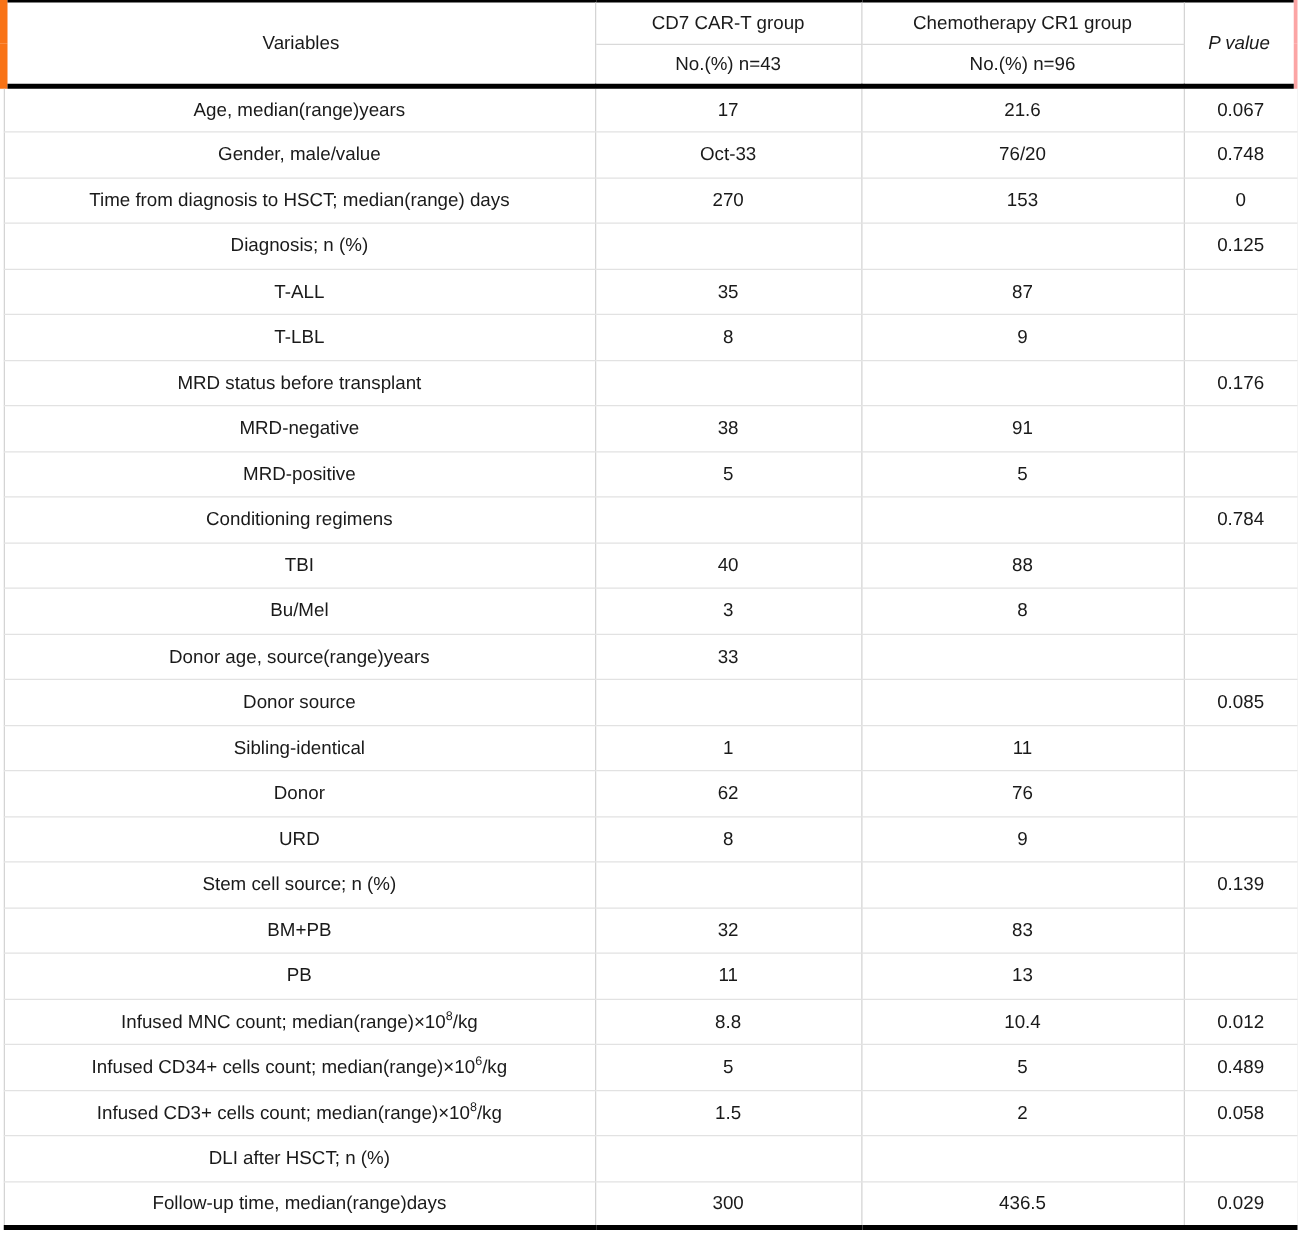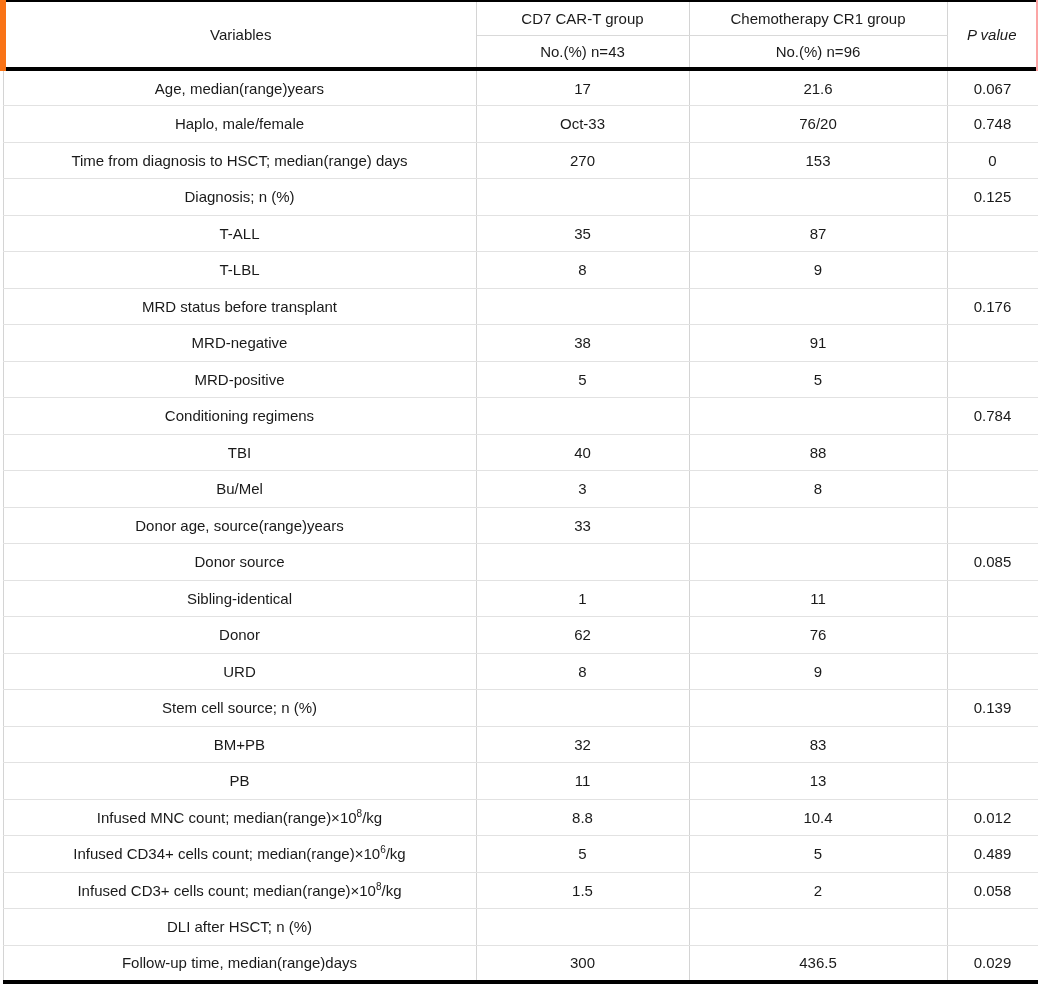--- a/index.html
+++ b/index.html
@@ -40,21 +40,21 @@
   thead tr { height: 34px; }
   thead th {
     border-left: 1px solid #d4d4d4;
     border-right: 1px solid #d4d4d4;
     border-top: 1px solid #d9d9d9;
     border-bottom: 1px solid #d9d9d9;
   }
   thead tr:first-child th { border-top: 2px solid #000000; }
   thead { border-bottom: 4px solid #000000; }
   thead th.outer-left  { border-left: 6px solid #f97316; }
-  thead th.outer-right { border-right: 4px solid #fca5a5; }
+  thead th.outer-right { border-right: 6px solid #fca5a5; }
   th.pvalue-h { font-style: italic; }
 
   
   tbody tr { height: 36.5px; }
   tbody td {
     border-left: 1px solid #d4d4d4;
     border-right: 1px solid #d4d4d4;
     border-top: 1px solid #e2e2e2;
     border-bottom: 1px solid #e2e2e2;
   }
@@ -90,21 +90,21 @@
       </tr>
     </thead>
     <tbody>
         <tr>
           <td>Age, median(range)years</td>
           <td>17</td>
           <td>21.6</td>
           <td>0.067</td>
         </tr>
         <tr>
-          <td>Haplo, male/female</td>
+          <td>Gender, male/value</td>
           <td>Oct-33</td>
           <td>76/20</td>
           <td>0.748</td>
         </tr>
         <tr>
           <td>Time from diagnosis to HSCT; median(range) days</td>
           <td>270</td>
           <td>153</td>
           <td>0</td>
         </tr>

